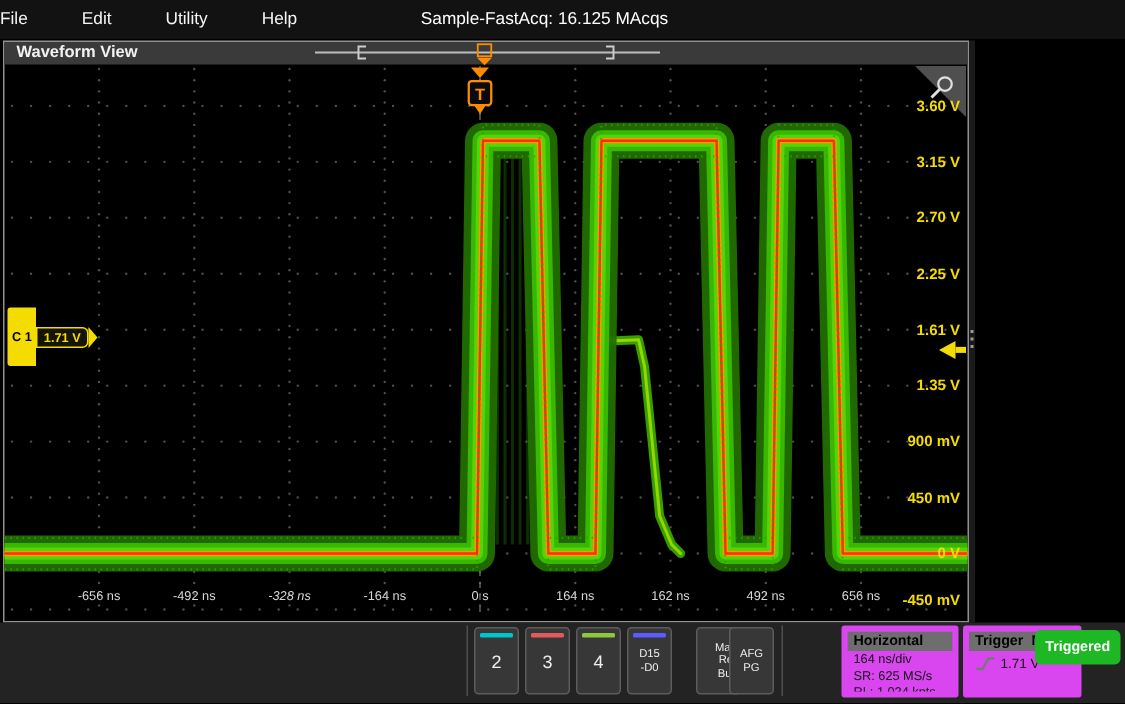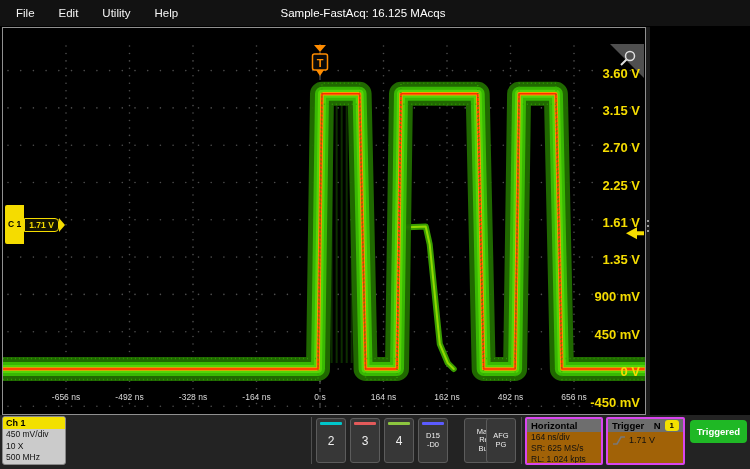--- a/index.html
+++ b/index.html
@@ -1,33 +1,33 @@
 <!DOCTYPE html>
 <html><head>
 <meta charset="utf-8">
 <style>
   html,body{margin:0;padding:0;background:#000;}
   #screen{position:relative;width:750px;height:469px;background:#000;overflow:hidden;
           font-family:"Liberation Sans",sans-serif;-webkit-font-smoothing:antialiased;}
   
   .menubar{position:absolute;left:0;top:0;width:750px;height:26px;background:#121212;
            display:flex;align-items:center;color:#f5f5f5;font-size:11.5px;}
-  .menu-item{margin-left:24px;cursor:default;}
-  .menu-item:first-child{margin-left:16px;}
+  .menu-item{margin-left:36px;cursor:default;}
+  .menu-item:first-child{margin-left:0;}
   .menu-status{position:absolute;left:363px;top:50%;transform:translate(-50%,-50%);
                color:#fff;font-size:11.5px;white-space:nowrap;}
   
   .wf-panel{position:absolute;left:2px;top:27px;width:644px;height:388px;background:#000;
             border:1px solid #909090;box-sizing:border-box;}
   .wf-title{height:15px;background:#3a3a3a;color:#f2f2f2;font-size:11px;font-weight:bold;
             line-height:15px;padding-left:8px;position:relative;}
   .title-svg{position:absolute;left:0;top:0;width:642px;height:16px;pointer-events:none;}
   .plot-svg{position:absolute;left:0;top:15px;width:642px;height:371px;}
   #plot-labels{position:absolute;inset:0;pointer-events:none;}
-  .ylab{position:absolute;right:110px;color:#f5dc00;font-size:13px;font-weight:bold;white-space:nowrap;}
+  .ylab{position:absolute;right:110px;color:#f5dc00;font-size:10px;font-weight:bold;white-space:nowrap;}
   .xlab{position:absolute;top:392px;color:#d8d8d8;font-size:8.5px;transform:translateX(-50%);white-space:nowrap;}
   
   .lvl-tag{position:absolute;left:5px;top:217px;display:flex;align-items:center;height:15px;}
   .lvl-c1{background:#f5dc00;color:#000;font-size:8.5px;font-weight:bold;padding:12px 3px;
           line-height:15px;border-radius:2px 0 0 2px;}
   .lvl-val{background:#141400;color:#f5dc00;border:1.5px solid #f5dc00;font-size:8.5px;font-weight:bold;
            line-height:12px;padding:0 4px;border-radius:0 4px 4px 0;}
   .lvl-arrow{width:0;height:0;border-left:6px solid #f5dc00;border-top:7px solid transparent;
              border-bottom:7px solid transparent;}
   
@@ -46,22 +46,22 @@
   .ch-badge{position:absolute;left:2px;top:1px;width:62px;border:1px solid #888;border-radius:3px;
             overflow:hidden;background:#cbcbcb;cursor:pointer;}
   .ch-badge-header{background:#f2e000;color:#000;font-size:9px;font-weight:bold;padding:1px 3px;}
   .ch-badge-line{font-size:8.5px;color:#111;padding:0 3px;line-height:11.5px;}
   .sbtn{position:absolute;top:3px;width:30px;height:45px;background:#373737;border:1px solid #5c5c5c;
         border-radius:3px;color:#eee;display:flex;align-items:center;justify-content:center;
         box-sizing:border-box;font-size:12px;cursor:pointer;}
   .sbtn .stripe{position:absolute;top:3px;left:3px;right:3px;height:2.5px;border-radius:1px;}
   .sbtn.multi{font-size:7.5px;line-height:8.5px;white-space:pre-line;text-align:center;}
   .bb-sep{position:absolute;top:2px;width:1px;height:47px;background:#4f4f4f;}
-  .info-panel{position:absolute;top:2px;border:2px solid #d946ef;border-radius:2px;overflow:hidden;
-              background:#a16207;box-sizing:border-box;cursor:pointer;}
+  .info-panel{position:absolute;top:2px;border:4px solid #d946ef;border-radius:2px;overflow:hidden;
+              background:#d946ef;box-sizing:border-box;cursor:pointer;margin-left:36px;}
   .info-header{background:#6e6e6e;color:#000;font-weight:bold;font-size:9.5px;padding:1px 4px;
                display:flex;align-items:center;}
   .info-line{font-size:8.5px;color:#111;padding:0 4px;line-height:11px;white-space:nowrap;}
   .trig-badge{background:#f2e000;color:#000;border-radius:3px;font-size:8px;font-weight:bold;
               padding:1px 5px;margin-left:4px;line-height:9px;}
   .trig-n{margin-left:auto;font-weight:bold;font-size:9.5px;}
   .trig-body{display:flex;align-items:center;gap:3px;padding:2px 4px;font-size:9px;color:#111;}
   .triggered-btn{position:absolute;left:690px;top:420px;width:57px;height:23px;background:#1fb825;
                  border-radius:4px;color:#fff;font-weight:bold;font-size:9.5px;display:flex;
                  align-items:center;justify-content:center;cursor:pointer;}
@@ -73,20 +73,30 @@
 
   <div class="menubar">
     <span class="menu-item">File</span>
     <span class="menu-item">Edit</span>
     <span class="menu-item">Utility</span>
     <span class="menu-item">Help</span>
     <span class="menu-status">Sample-FastAcq: 16.125 MAcqs</span>
   </div>
 
   <div class="wf-panel">
+    <div class="wf-title">
+      <span>Waveform View</span>
+      <svg class="title-svg" viewBox="0 0 642 16">
+        <line x1="207" y1="7" x2="437" y2="7" stroke="#bdbdbd" stroke-width="1.2"></line>
+        <path d="M241,3 L236,3 L236,11 L241,11" fill="none" stroke="#cdcdcd" stroke-width="1.3"></path>
+        <path d="M401,3 L406,3 L406,11 L401,11" fill="none" stroke="#cdcdcd" stroke-width="1.3"></path>
+        <rect x="315.5" y="1.5" width="9" height="8" fill="none" stroke="#ff8c00" stroke-width="1.2"></rect>
+        <polygon points="315,10.5 325,10.5 320,15.5" fill="#ff8c00"></polygon>
+      </svg>
+    </div>
     <svg class="plot-svg" id="plot-svg" viewBox="3 43 642 371" preserveAspectRatio="none">
         <circle cx="8" cy="70.60000000000002" r="0.8" fill="#4e4e4e"></circle>
         <circle cx="20.7" cy="70.60000000000002" r="0.8" fill="#4e4e4e"></circle>
         <circle cx="33.4" cy="70.60000000000002" r="0.8" fill="#4e4e4e"></circle>
         <circle cx="46.099999999999994" cy="70.60000000000002" r="0.8" fill="#4e4e4e"></circle>
         <circle cx="58.8" cy="70.60000000000002" r="0.8" fill="#4e4e4e"></circle>
         <circle cx="71.5" cy="70.60000000000002" r="0.8" fill="#4e4e4e"></circle>
         <circle cx="84.2" cy="70.60000000000002" r="0.8" fill="#4e4e4e"></circle>
         <circle cx="96.9" cy="70.60000000000002" r="0.8" fill="#4e4e4e"></circle>
         <circle cx="109.60000000000001" cy="70.60000000000002" r="0.8" fill="#4e4e4e"></circle>
@@ -1055,21 +1065,21 @@
       <div class="ylab" style="top: 140.2px;">2.70 V</div>
       <div class="ylab" style="top: 177.5px;">2.25 V</div>
       <div class="ylab" style="top: 214.8px;">1.61 V</div>
       <div class="ylab" style="top: 252.1px;">1.35 V</div>
       <div class="ylab" style="top: 289.4px;">900 mV</div>
       <div class="ylab" style="top: 326.7px;">450 mV</div>
       <div class="ylab" style="top: 364px;">0 V</div>
       <div class="ylab" style="top: 395px;">-450 mV</div>
       <div class="xlab" style="left: 66px;">-656 ns</div>
       <div class="xlab" style="left: 129.5px;">-492 ns</div>
-      <div class="xlab" style="left: 193px;">-328 ns</div>
+      <div class="xlab" style="left: 193px; font-style: italic;">-328 ns</div>
       <div class="xlab" style="left: 256.5px;">-164 ns</div>
       <div class="xlab" style="left: 320px;">0 s</div>
       <div class="xlab" style="left: 383.5px;">164 ns</div>
       <div class="xlab" style="left: 447px;">162 ns</div>
       <div class="xlab" style="left: 510.5px;">492 ns</div>
       <div class="xlab" style="left: 574px;">656 ns</div>
     </div>
 
   <div class="lvl-tag">
     <span class="lvl-c1">C 1</span>
@@ -1079,26 +1089,20 @@
 
   <div class="gutter"></div>
   <div class="drag-handle">
     <span></span>
       <span></span>
       <span></span>
   </div>
 
 
   <div class="bottom-bar">
-    <div class="ch-badge">
-      <div class="ch-badge-header">Ch 1</div>
-      <div class="ch-badge-line">450 mV/div</div>
-      <div class="ch-badge-line">10 X</div>
-      <div class="ch-badge-line">500 MHz</div>
-    </div>
 
     <div class="bb-sep" style="left:311px"></div>
     <div id="chan-buttons">
         <div class="sbtn" style="left: 316px;">
           <span class="stripe" style="background: rgb(0, 198, 203);"></span>
           <span style="white-space: pre-line;">2</span>
         </div>
         <div class="sbtn" style="left: 350px;">
           <span class="stripe" style="background: rgb(227, 90, 90);"></span>
           <span style="white-space: pre-line;">3</span>

